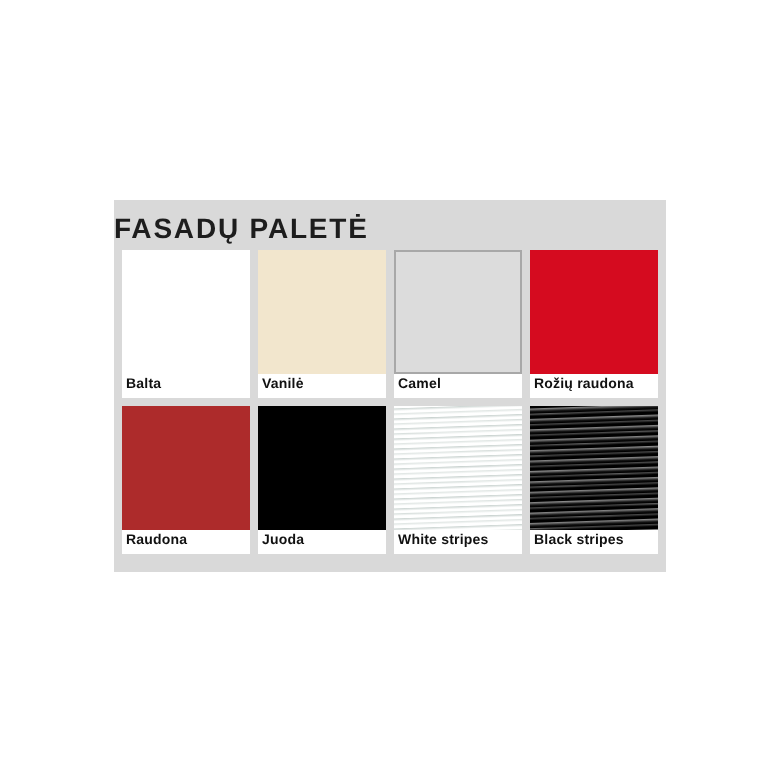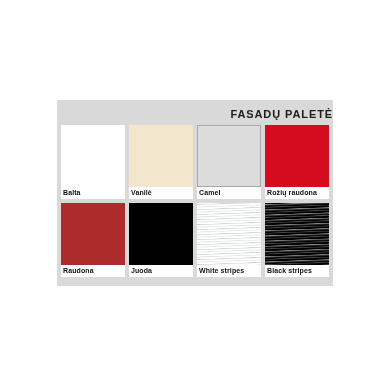--- a/index.html
+++ b/index.html
@@ -21,22 +21,22 @@
     top: 100px;
     width: 276px;
     height: 186px;
     background: #d9d9d9;
     box-sizing: border-box;
   }
 
   #panel-title {
     height: 22px;
     line-height: 22px;
-    text-align: right;
-    font-size: 11px;
+    text-align: left;
+    font-size: 14px;
     font-weight: bold;
     letter-spacing: 0.9px;
     color: #1d1d1d;
     font-family: "Liberation Sans", sans-serif;
     padding-top: 3px;
   }
 
   .swatch-grid {
     padding: 0 4px;
   }

